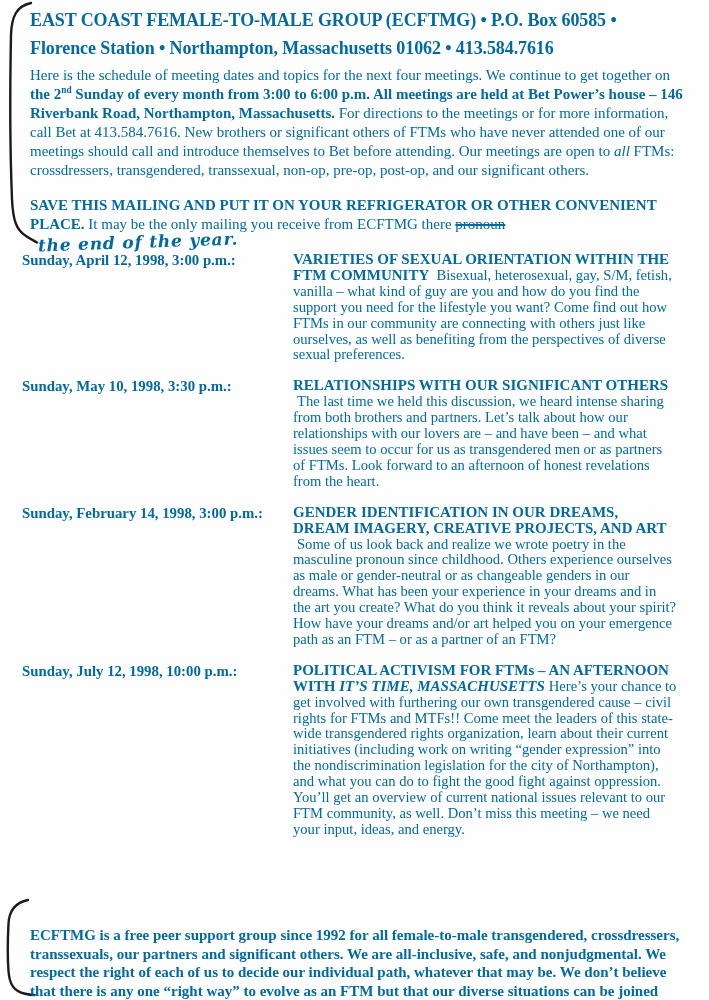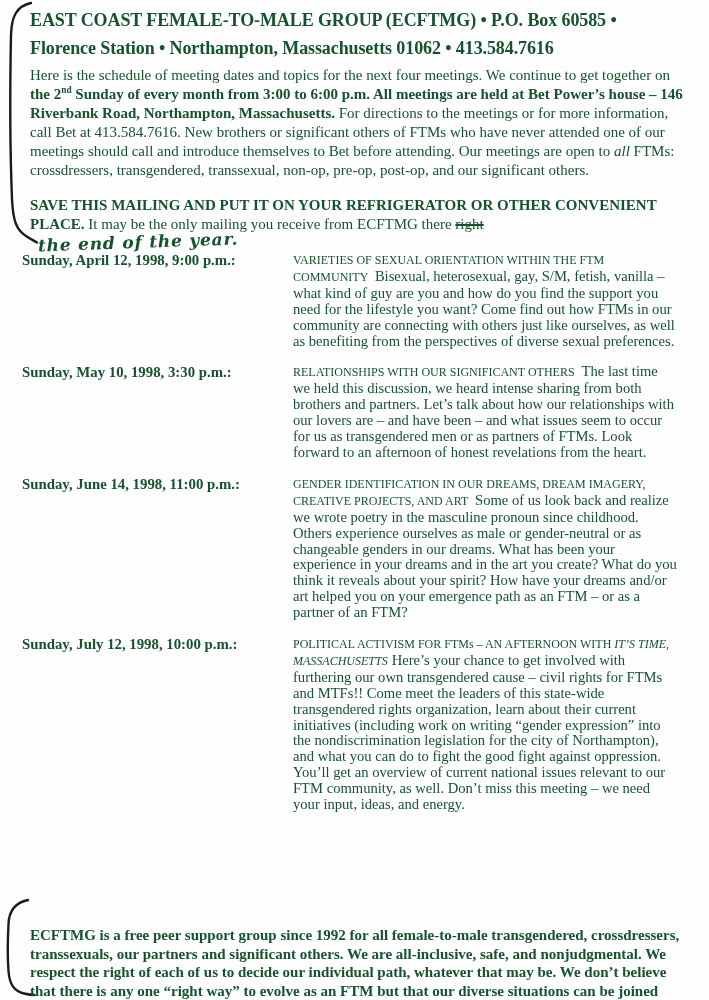--- a/index.html
+++ b/index.html
@@ -1,20 +1,20 @@
 <!DOCTYPE html>
 <html><head>
 <meta charset="utf-8">
 <style>
   * { margin:0; padding:0; box-sizing:border-box; }
   html,body { background:#e8e8e8; }
   body { font-family:"Liberation Serif", serif; }
   .page {
     position:relative; width:709px; height:1000px; margin:0 auto;
-    background:#fefefe; color:#14532d; overflow:hidden;
+    background:#fefefe; color:#0369a1; overflow:hidden;
   }
   .brackets { position:absolute; left:0; top:0; pointer-events:none; }
   .masthead {
     position:absolute; left:30px; top:6px; width:662px;
     font-weight:bold; font-size:18px; line-height:28px; letter-spacing:-0.1px;
   }
   .intro {
     position:absolute; left:30px; top:66px; width:658px;
     font-size:15px; line-height:19px;
   }
@@ -28,21 +28,21 @@
     font-size:17px; letter-spacing:0.8px; display:inline-block;
     transform:rotate(-2deg) translateY(-1px); margin-left:8px;
   }
   .meetings {
     position:absolute; left:22px; top:252px; width:668px;
     display:flex; flex-direction:column; gap:15px;
   }
   .meeting { display:grid; grid-template-columns:271px 1fr; align-items:start; }
   .meeting-date { font-weight:bold; font-size:14.8px; line-height:16px; }
   .meeting-topic { font-size:14.6px; line-height:15.9px; width:384px; }
-  .topic-title { font-weight:normal; font-size:12px; }
+  .topic-title { font-weight:bold; font-size:15px; }
   .topic-title.italic { font-style:italic; }
   .topic-desc { padding-left:4px; }
   .footer-statement {
     position:absolute; left:30px; top:926px; width:664px;
     font-weight:bold; font-size:15px; line-height:18.5px;
   }
   sup { font-size:0.62em; vertical-align:super; line-height:0;text-align:center; }
 </style>
 </head>
 <body>
@@ -54,36 +54,36 @@
     <path d="M 28 900 C 16 902.5 9 910 8.5 924 C 7.5 943 7.5 958 8.5 971 C 9.5 984.5 14 991 24 993.5 C 28 994.5 31.5 995 34.5 995" fill="none" stroke="#1b1b1b" stroke-width="2.4" stroke-linecap="round"></path>
   </svg>
 
   <header class="masthead">
     <div>EAST COAST FEMALE-TO-MALE GROUP (ECFTMG) • P.O. Box 60585 •</div>
     <div>Florence Station • Northampton, Massachusetts 01062 • 413.584.7616</div>
   </header>
 
   <p class="intro"><span>Here is the schedule of meeting dates and topics for the next four meetings. We continue to get together on </span><b><span>the 2</span><sup>nd</sup><span> Sunday of every month from 3:00 to 6:00 p.m. All meetings are held at Bet Power’s house – 146 Riverbank Road, Northampton, Massachusetts.</span></b><span> For directions to the meetings or for more information, call Bet at 413.584.7616. New brothers or significant others of FTMs who have never attended one of our meetings should call and introduce themselves to Bet before attending. Our meetings are open to </span><i>all</i><span> FTMs: crossdressers, transgendered, transsexual, non-op, pre-op, post-op, and our significant others.</span></p>
 
-  <p class="save-note"><b>SAVE THIS MAILING AND PUT IT ON YOUR REFRIGERATOR OR OTHER CONVENIENT PLACE.</b><span> It may be the only mailing you receive from ECFTMG there </span><span class="strike">right</span><span class="handwriting">the end of the year.</span></p>
+  <p class="save-note"><b>SAVE THIS MAILING AND PUT IT ON YOUR REFRIGERATOR OR OTHER CONVENIENT PLACE.</b><span> It may be the only mailing you receive from ECFTMG there </span><span class="strike">pronoun</span><span class="handwriting">the end of the year.</span></p>
 
   <section class="meetings">
 
     <article class="meeting">
-      <div class="meeting-date">Sunday, April 12, 1998, 9:00 p.m.:</div>
+      <div class="meeting-date">Sunday, April 12, 1998, 3:00 p.m.:</div>
       <p class="meeting-topic"><b class="topic-title">VARIETIES OF SEXUAL ORIENTATION WITHIN THE FTM COMMUNITY </b><b class="topic-title italic"></b><span class="topic-desc">Bisexual, heterosexual, gay, S/M, fetish, vanilla – what kind of guy are you and how do you find the support you need for the lifestyle you want? Come find out how FTMs in our community are connecting with others just like ourselves, as well as benefiting from the perspectives of diverse sexual preferences.</span></p>
     </article>
 
     <article class="meeting">
       <div class="meeting-date">Sunday, May 10, 1998, 3:30 p.m.:</div>
       <p class="meeting-topic"><b class="topic-title">RELATIONSHIPS WITH OUR SIGNIFICANT OTHERS </b><b class="topic-title italic"></b><span class="topic-desc">The last time we held this discussion, we heard intense sharing from both brothers and partners. Let’s talk about how our relationships with our lovers are – and have been – and what issues seem to occur for us as transgendered men or as partners of FTMs. Look forward to an afternoon of honest revelations from the heart.</span></p>
     </article>
 
     <article class="meeting">
-      <div class="meeting-date">Sunday, June 14, 1998, 11:00 p.m.:</div>
+      <div class="meeting-date">Sunday, February 14, 1998, 3:00 p.m.:</div>
       <p class="meeting-topic"><b class="topic-title">GENDER IDENTIFICATION IN OUR DREAMS, DREAM IMAGERY, CREATIVE PROJECTS, AND ART </b><b class="topic-title italic"></b><span class="topic-desc">Some of us look back and realize we wrote poetry in the masculine pronoun since childhood. Others experience ourselves as male or gender-neutral or as changeable genders in our dreams. What has been your experience in your dreams and in the art you create? What do you think it reveals about your spirit? How have your dreams and/or art helped you on your emergence path as an FTM – or as a partner of an FTM?</span></p>
     </article>
 
     <article class="meeting">
       <div class="meeting-date">Sunday, July 12, 1998, 10:00 p.m.:</div>
       <p class="meeting-topic"><b class="topic-title">POLITICAL ACTIVISM FOR FTMs – AN AFTERNOON WITH </b><b class="topic-title italic">IT’S TIME, MASSACHUSETTS</b><span class="topic-desc">Here’s your chance to get involved with furthering our own transgendered cause – civil rights for FTMs and MTFs!! Come meet the leaders of this state-wide transgendered rights organization, learn about their current initiatives (including work on writing “gender expression” into the nondiscrimination legislation for the city of Northampton), and what you can do to fight the good fight against oppression. You’ll get an overview of current national issues relevant to our FTM community, as well. Don’t miss this meeting – we need your input, ideas, and energy.</span></p>
     </article>
 
   </section>
 

